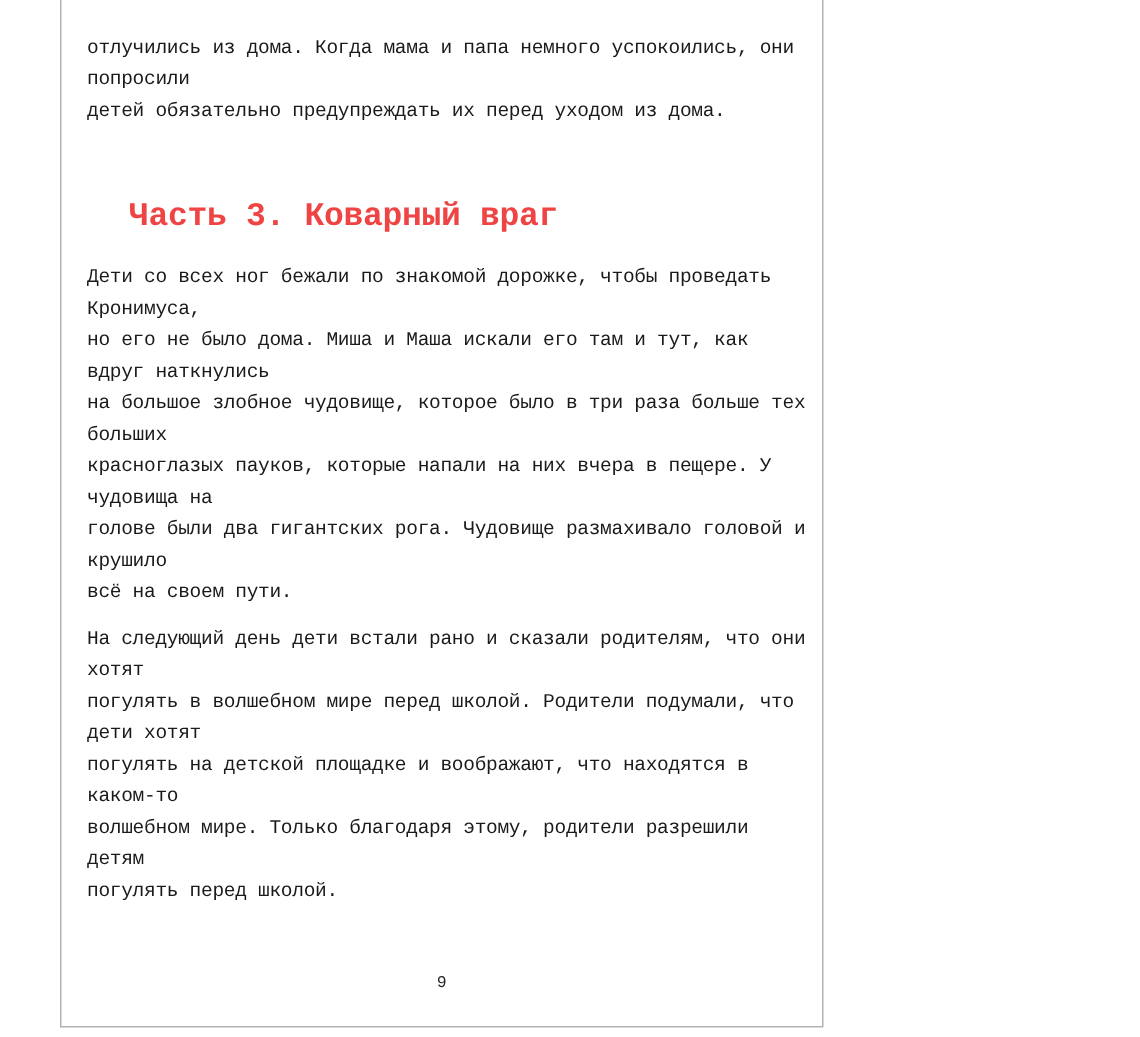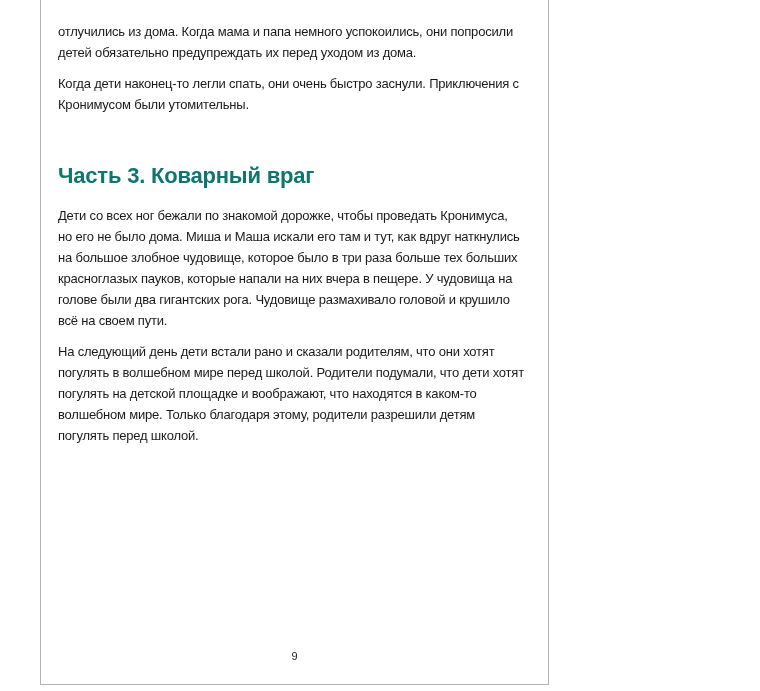--- a/index.html
+++ b/index.html
@@ -9,20 +9,21 @@
     width: 760px;
     height: 691px;
     overflow: hidden;
     font-family: "Liberation Sans", "DejaVu Sans", sans-serif;
   }
   .viewport {
     position: relative;
     width: 760px;
     height: 516px;
     background: #ffffff;
+    font-family: Liberation Mono, monospace;
   }
   
   .page {
     position: absolute;
     left: 40px;
     top: -8px;
     width: 509px;
     height: 693px;
     box-sizing: border-box;
     background: #ffffff;
@@ -60,24 +61,22 @@
 </head>
 <body>
 
 <div class="viewport">
   <div class="page">
     <div class="page-content">
 
       <p class="body-par">отлучились из дома. Когда мама и папа немного успокоились, они попросили
 детей обязательно предупреждать их перед уходом из дома.</p>
 
-      <p class="body-par">Когда дети наконец-то легли спать, они очень быстро заснули. Приключения с
-Кронимусом были утомительны.</p>
 
-      <h1 class="section-heading" style="color: #0f766e;">Часть 3. Коварный враг</h1>
+      <h1 class="section-heading" style="color: #ef4444; margin-left: 28px;">Часть 3. Коварный враг</h1>
 
       <p class="body-par">Дети со всех ног бежали по знакомой дорожке, чтобы проведать Кронимуса,
 но его не было дома. Миша и Маша искали его там и тут, как вдруг наткнулись
 на большое злобное чудовище, которое было в три раза больше тех больших
 красноглазых пауков, которые напали на них вчера в пещере. У чудовища на
 голове были два гигантских рога. Чудовище размахивало головой и крушило
 всё на своем пути.</p>
 
       <p class="body-par">На следующий день дети встали рано и сказали родителям, что они хотят
 погулять в волшебном мире перед школой. Родители подумали, что дети хотят

